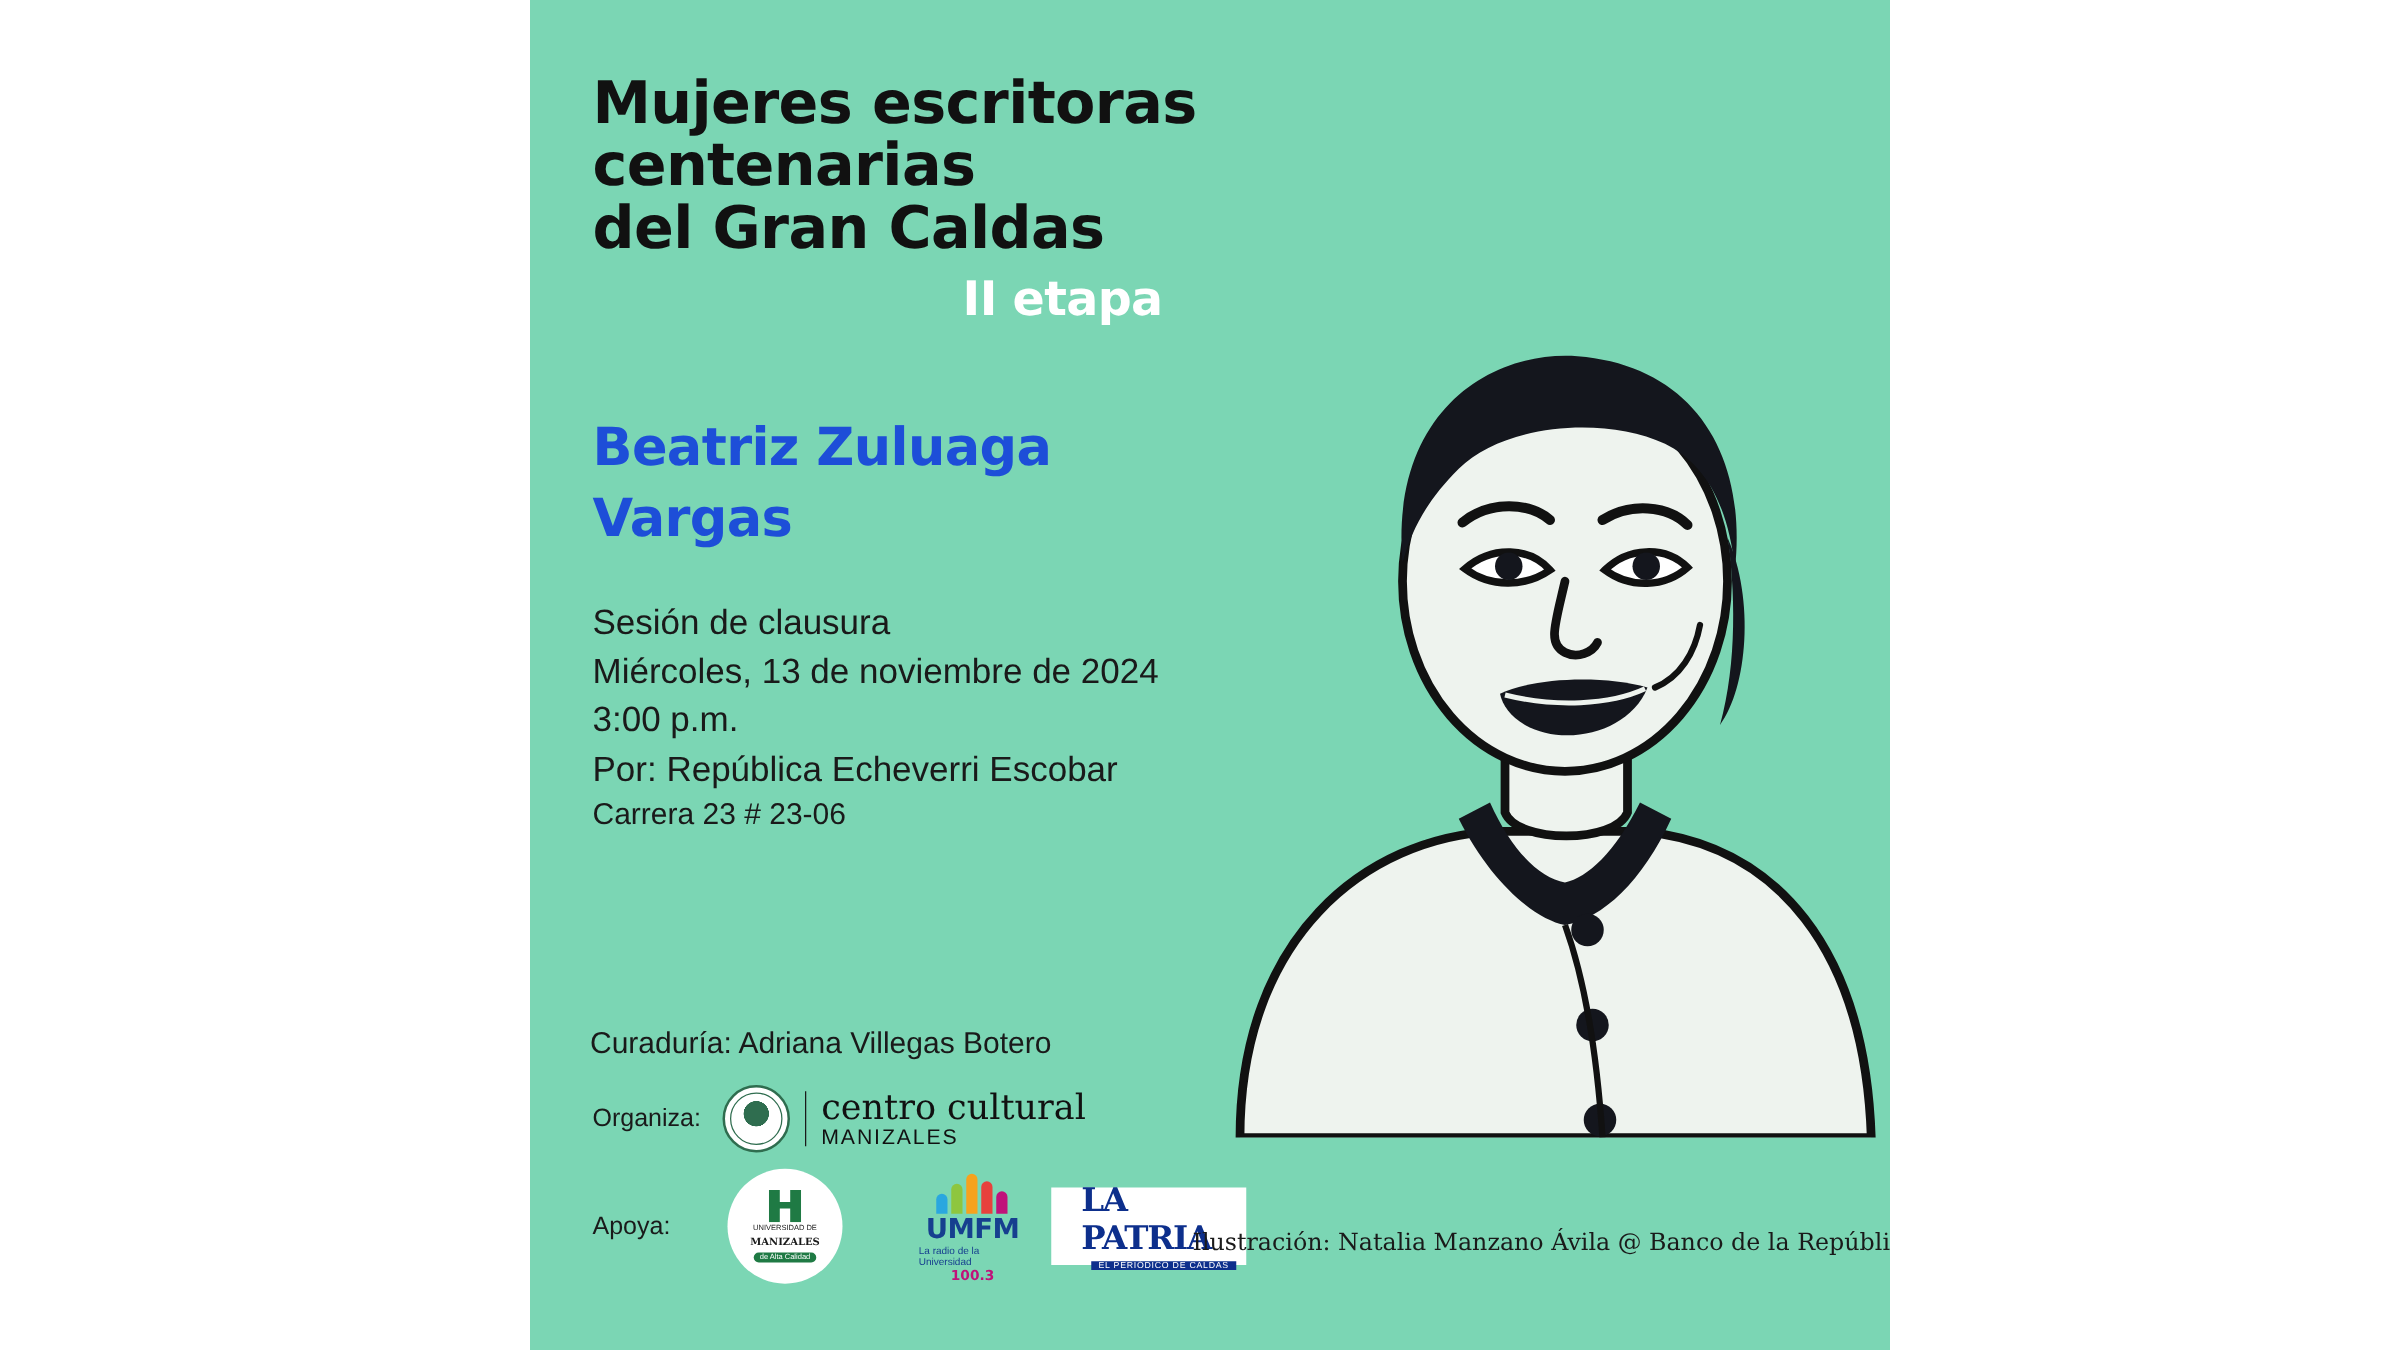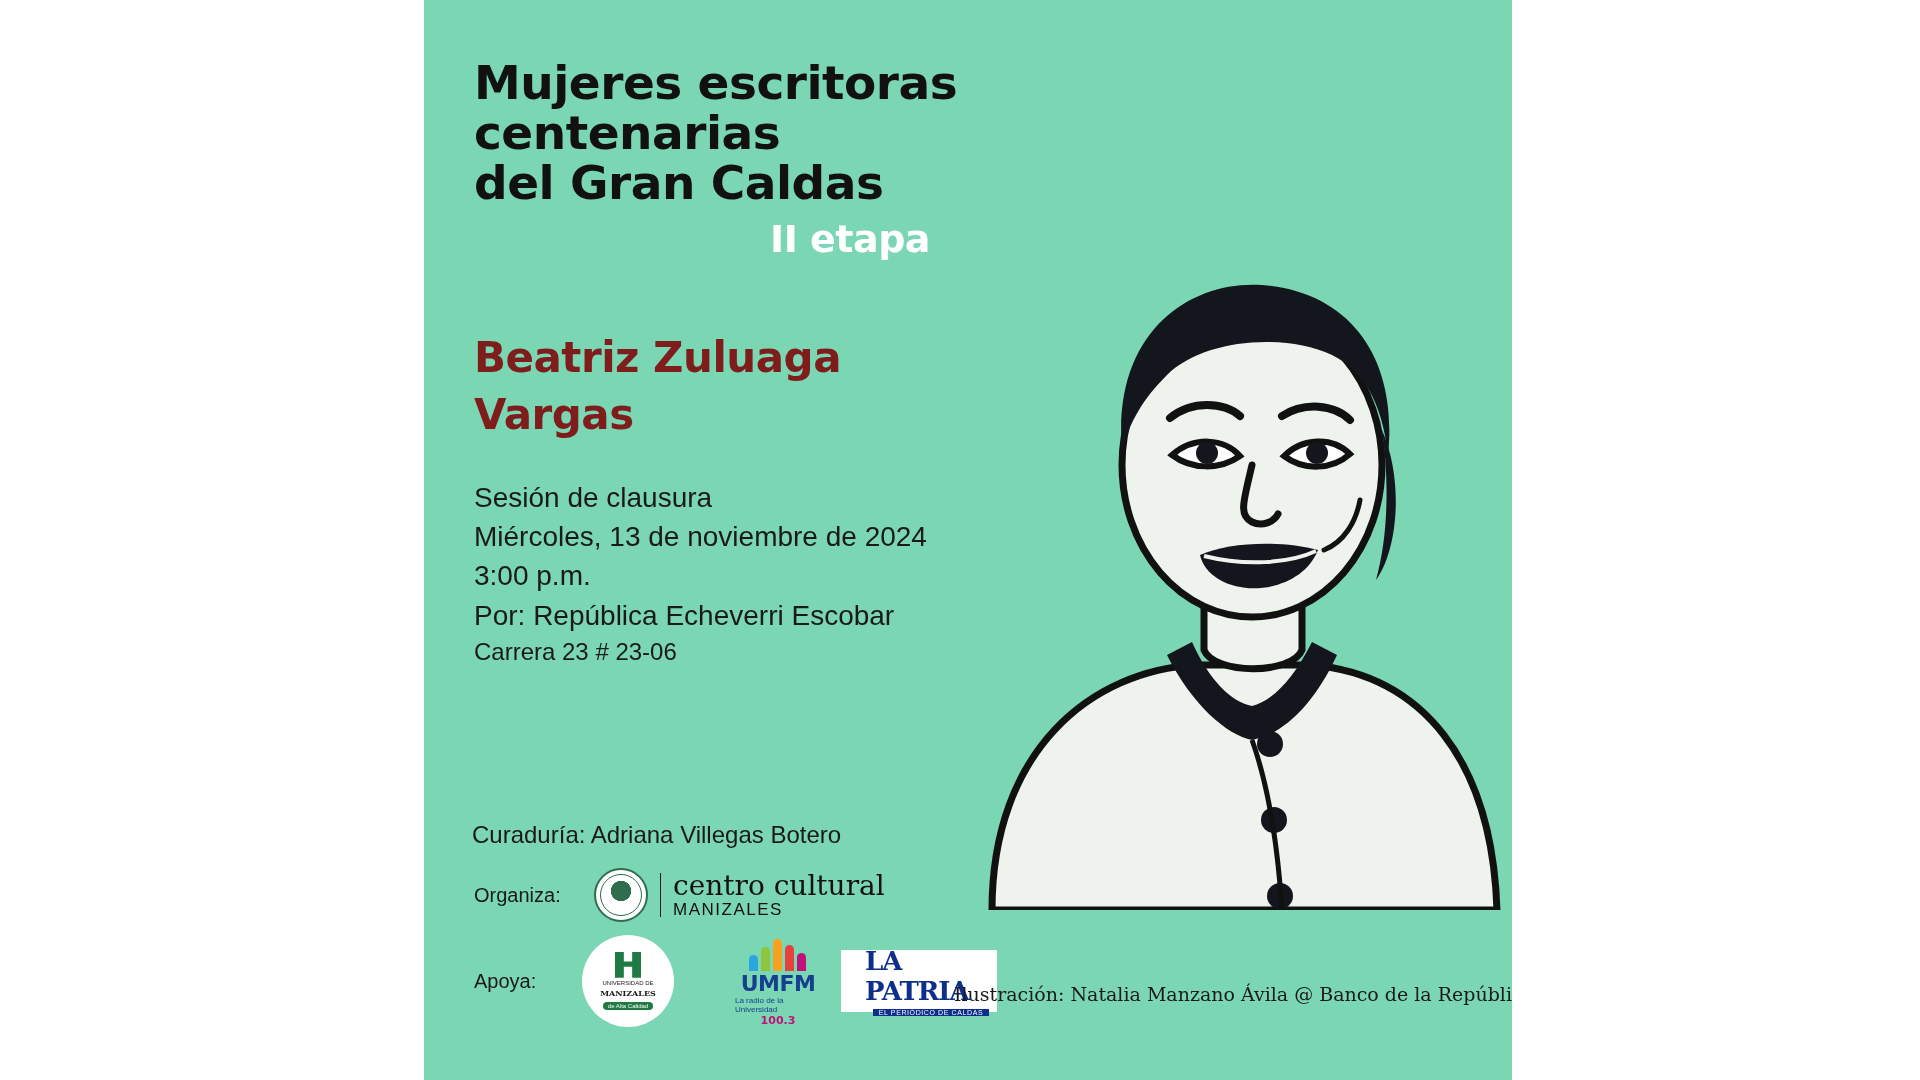--- a/index.html
+++ b/index.html
@@ -62,21 +62,21 @@
     position: absolute;
     left: 50px;
     top: 330px;
     width: 640px;
   }
   .author-line {
     font-family: "DejaVu Sans", sans-serif;
     font-weight: bold;
     font-size: 42px;
     line-height: 1.35;
-    color: #7f1d1d;
+    color: #1d4ed8;
     letter-spacing: -0.5px;
   }
 
   
   .details {
     position: absolute;
     left: 50px;
     top: 478px;
     width: 640px;
     color: #1a1a1a;
@@ -103,21 +103,21 @@
     margin-top: 26px;
   }
 
   
   .organiza-row {
     position: absolute;
     left: 50px;
     top: 868px;
     display: flex;
     align-items: center;
-    gap: 32px;
+    gap: 16px;
   }
   .row-label {
     font-family: "Liberation Sans", sans-serif;
     font-size: 20px;
     color: #1a1a1a;
     width: 88px;
   }
   .cc-logo {
     display: flex;
     align-items: center;

